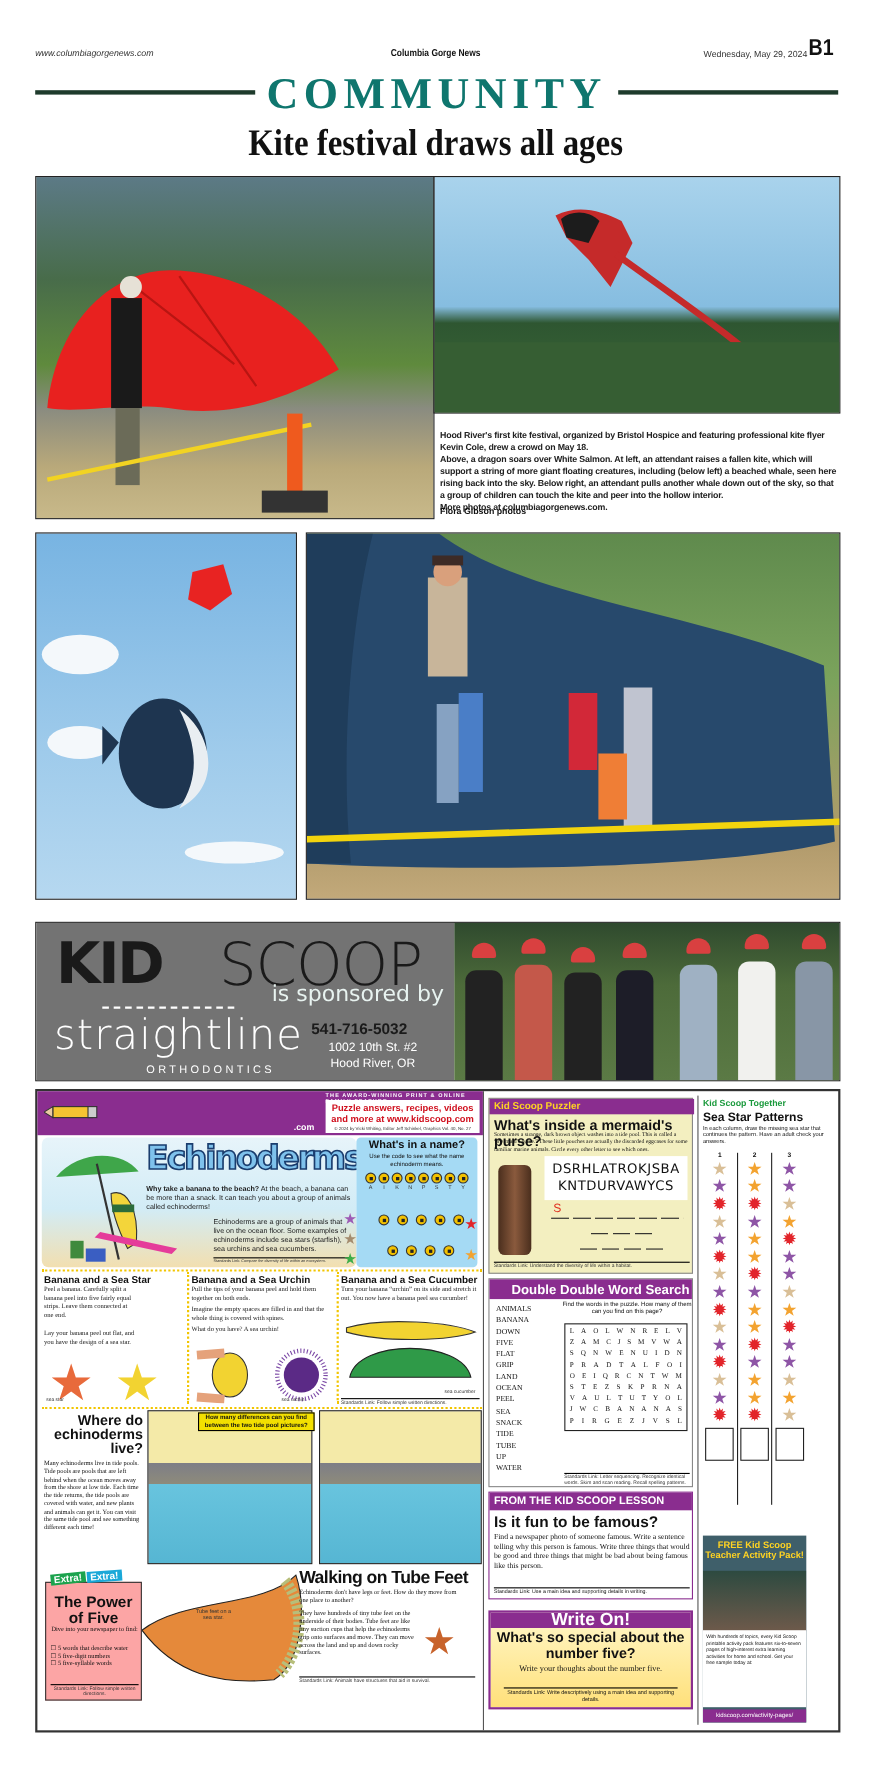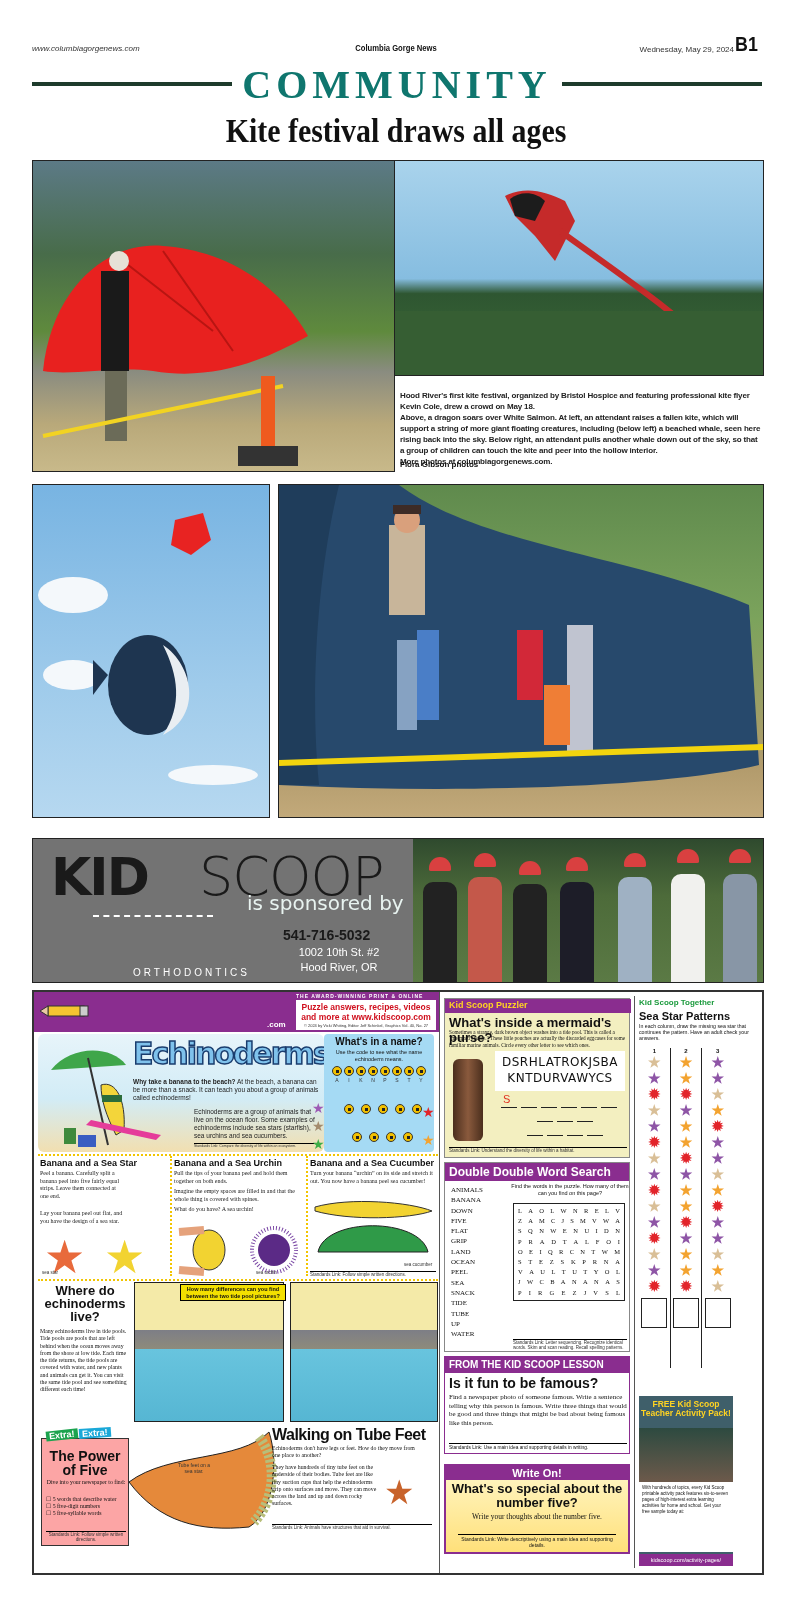--- a/index.html
+++ b/index.html
@@ -49,21 +49,21 @@
 .name-sub{position:absolute;left:0;width:110px;top:15px;text-align:center;font-size:5.5px;line-height:6.5px}
 .code-row{position:absolute;display:flex;gap:2px}
 .code{width:10px;height:10px;border-radius:50%;background:#f3c200;border:1.2px solid #333;position:relative}
 .code::after{content:"";position:absolute;left:3px;top:3px;width:3px;height:3px;background:#222}
 .code-lbl{width:10px;font-size:5px;text-align:center;color:#333}
 .dotted-h{position:absolute;height:0;border-top:2px dotted #f2c500}
 .dotted-v{position:absolute;width:0;border-left:2px dotted #f2c500}
 .act-h{position:absolute;font-size:9px;font-weight:bold;color:#111}
 .act-t{position:absolute;font-size:6px;line-height:7.5px;font-family:"Liberation Serif",serif;color:#222}
 .tiny{position:absolute;font-size:4.5px;color:#333}
-.where-h{position:absolute;left:6px;top:292px;width:90px;text-align:center;font-size:13px;font-weight:bold;line-height:13px}
+.where-h{position:absolute;left:6px;top:292px;width:90px;text-align:right;font-size:13px;font-weight:bold;line-height:13px}
 .where-t{position:absolute;left:6px;top:336px;width:90px;font-size:5.8px;line-height:7.3px;font-family:"Liberation Serif",serif}
 .tide{position:absolute;top:290px;height:140px;border:1.5px solid #222;background:linear-gradient(180deg,#f4eaa8 0%,#f4eaa8 34%,#7d7e86 34%,#8e8b7b 48%,#68c4de 48%,#56b6d3 100%)}
 .tide-q{position:absolute;left:146px;top:292px;width:106px;background:#f3e000;border:1px solid #000;font-size:5.5px;font-weight:bold;text-align:center;line-height:6.5px;padding:1px}
 .power{position:absolute;left:7px;top:446px;width:88px;height:108px;border:1.5px solid #333;background:#fca5a5}
 .extra{position:absolute;left:12px;top:438px;font-size:9px;font-weight:900;color:#fff;background:#1ca34e;padding:0 3px;transform:rotate(-6deg)}
 .extra2{position:absolute;left:45px;top:436px;font-size:9px;font-weight:900;color:#fff;background:#1aa8d8;padding:0 3px;transform:rotate(-4deg)}
 .power-h{position:absolute;left:0;width:86px;top:10px;text-align:center;font-size:14px;font-weight:bold;line-height:14px}
 .power-t{position:absolute;left:2px;width:84px;top:40px;font-size:5.8px;line-height:7px;font-family:"Liberation Serif",serif;text-align:center}
 .power-list{position:absolute;left:4px;top:57px;width:82px;font-size:5.8px;line-height:7px;font-family:"Liberation Serif",serif}
 .cuke{position:absolute;left:95px;top:430px;width:160px;height:110px}
@@ -72,32 +72,32 @@
 
 .puzzler{position:absolute;left:410px;top:6px;width:186px;height:160px;background:#f3efc0;border:1px solid #888}
 .pz-hd{position:absolute;left:0;top:0;width:186px;height:14px;background:#8a2d8f}
 .pz-hd span{position:absolute;left:4px;top:1px;font-size:9px;font-weight:bold;color:#ffd322}
 .pz-title{position:absolute;left:4px;top:16px;font-size:13px;font-weight:bold}
 .pz-t{position:absolute;left:4px;top:30px;width:178px;font-size:5.2px;line-height:6.4px;font-family:"Liberation Serif",serif}
 .pz-letters{position:absolute;left:50px;top:52px;width:130px;height:40px;background:#fff;font-size:12px;text-align:center;line-height:16px;padding-top:3px;letter-spacing:.5px;font-family:"DejaVu Sans",sans-serif}
 .pz-blank{position:absolute;height:1px;background:#222}
 .pursetag{position:absolute;left:8px;top:60px;width:30px;height:82px;background:linear-gradient(90deg,#4a2e1d,#8a5a3d,#4a2e1d);border-radius:6px}
 .ws{position:absolute;left:410px;top:170px;width:186px;height:190px;border:1px solid #888;background:#fff}
-.ws-hd{position:absolute;left:0;top:0;width:184px;height:18px;background:#8a2d8f;color:#fff;font-size:12px;font-weight:bold;padding-left:4px;line-height:18px}
+.ws-hd{position:absolute;left:0;top:0;width:184px;height:18px;background:#8a2d8f;color:#fff;font-size:12px;font-weight:bold;padding-left:20px;line-height:18px}
 .ws-words{position:absolute;left:6px;top:22px;font-size:7px;line-height:10.3px;font-family:"Liberation Serif",serif}
 .ws-inst{position:absolute;left:66px;top:20px;width:118px;text-align:center;font-size:5.5px;line-height:6.6px}
 .ws-grid{position:absolute;left:68px;top:40px;width:112px;border:1px solid #222;font-family:"Liberation Serif",serif;font-size:6.5px;padding:2px 4px}
 .ws-row{display:flex;justify-content:space-between;line-height:10.2px}
 .lesson{position:absolute;left:410px;top:364px;width:186px;height:98px;border:1px solid #8a2d8f;background:#fff}
 .ls-hd{position:absolute;left:0;top:0;width:184px;height:16px;background:#8a2d8f;color:#fff;font-size:10px;font-weight:bold;line-height:16px;padding-left:4px}
 .ls-title{position:absolute;left:4px;top:18px;font-size:14px;font-weight:bold}
 .ls-t{position:absolute;left:4px;top:36px;width:180px;font-size:7px;line-height:8.5px;font-family:"Liberation Serif",serif}
 .ls-std{position:absolute;left:4px;top:86px;width:178px;font-size:4.8px;border-top:1px solid #000;padding-top:1px}
 .write{position:absolute;left:410px;top:472px;width:186px;height:90px;border:2px solid #8a2d8f;background:linear-gradient(180deg,#fff7c8,#ffe07a)}
-.wr-hd{position:absolute;left:0;top:0;width:182px;height:14px;background:#8a2d8f;color:#fff;font-size:11px;font-weight:bold;text-align:center;line-height:14px}
+.wr-hd{position:absolute;left:0;top:0;width:182px;height:14px;background:#8a2d8f;color:#fff;font-size:16px;font-weight:bold;text-align:center;line-height:14px}
 .wr-title{position:absolute;left:0;width:182px;top:16px;text-align:center;font-size:13px;font-weight:bold;line-height:14px}
 .wr-t{position:absolute;left:0;width:182px;top:46px;text-align:center;font-size:7.5px;line-height:9px;font-family:"Liberation Serif",serif}
 .wr-std{position:absolute;left:12px;width:158px;top:68px;text-align:center;font-size:5px;border-top:1px solid #000;padding-top:1px}
 .together{position:absolute;left:600px;top:4px;width:126px;height:572px;border-left:1px solid #555}
 .tg-hd{position:absolute;left:4px;top:2px;font-size:8px;font-weight:bold;color:#1a9a3c}
 .tg-title{position:absolute;left:4px;top:14px;font-size:11px;font-weight:900}
 .tg-t{position:absolute;left:4px;top:27px;width:118px;font-size:5.2px;line-height:6px}
 .tg-cols{position:absolute;left:4px;top:52px;width:94px;height:320px;display:flex}
 .tg-col{flex:1;border-right:1px solid #222;display:flex;flex-direction:column;align-items:center;font-size:6px;font-weight:bold}
 .tg-col:last-child{border-right:none}
@@ -176,20 +176,21 @@
     <path d="M0 278 L486 262" stroke="#f2d40e" stroke-width="6"></path>
   </svg>
 </div>
 
 <div class="abs sponsor">
   <div class="sp-left">
     <div class="kid">KID</div>
     <div class="scoop">SCOOP</div>
     <div class="spons-by">is sponsored by</div>
     <div class="dash"></div>
+    <div class="straight">straightline</div>
     <div class="ortho">ORTHODONTICS</div>
     <div class="phone">541-716-5032</div>
     <div class="addr">
       <div>1002 10th St. #2</div>
       <div>Hood River, OR</div>
     </div>
   </div>
   <div class="sp-right">
     <div class="person" style="left:10px;height:100px;background:#222"></div>
     <div class="helmet" style="left:16px;top:18px"></div>

